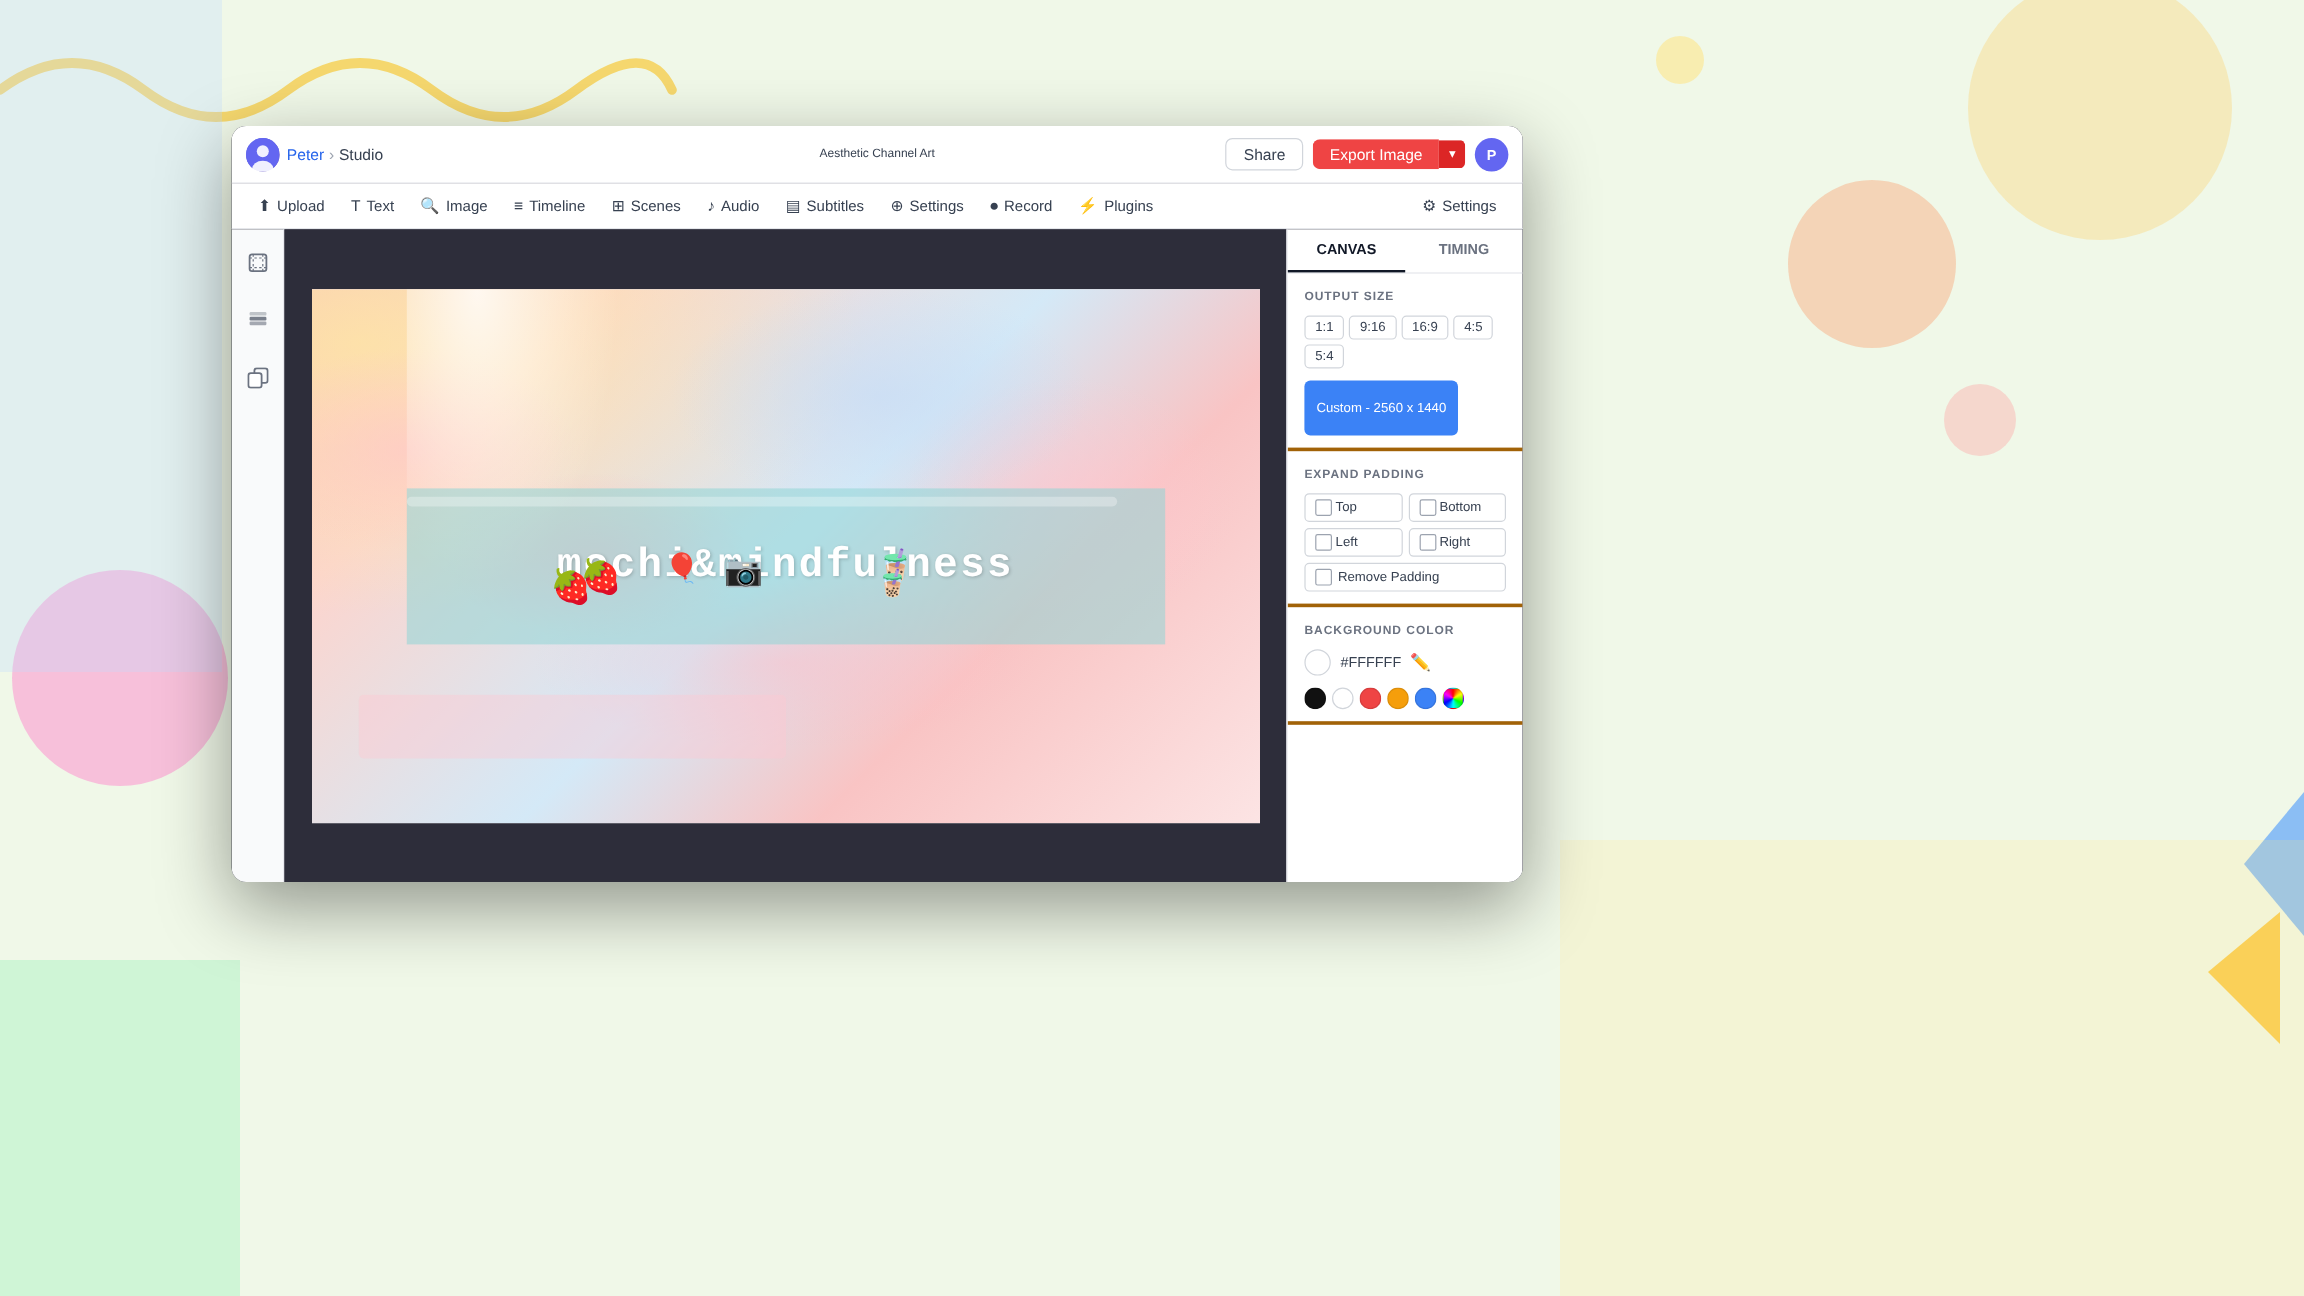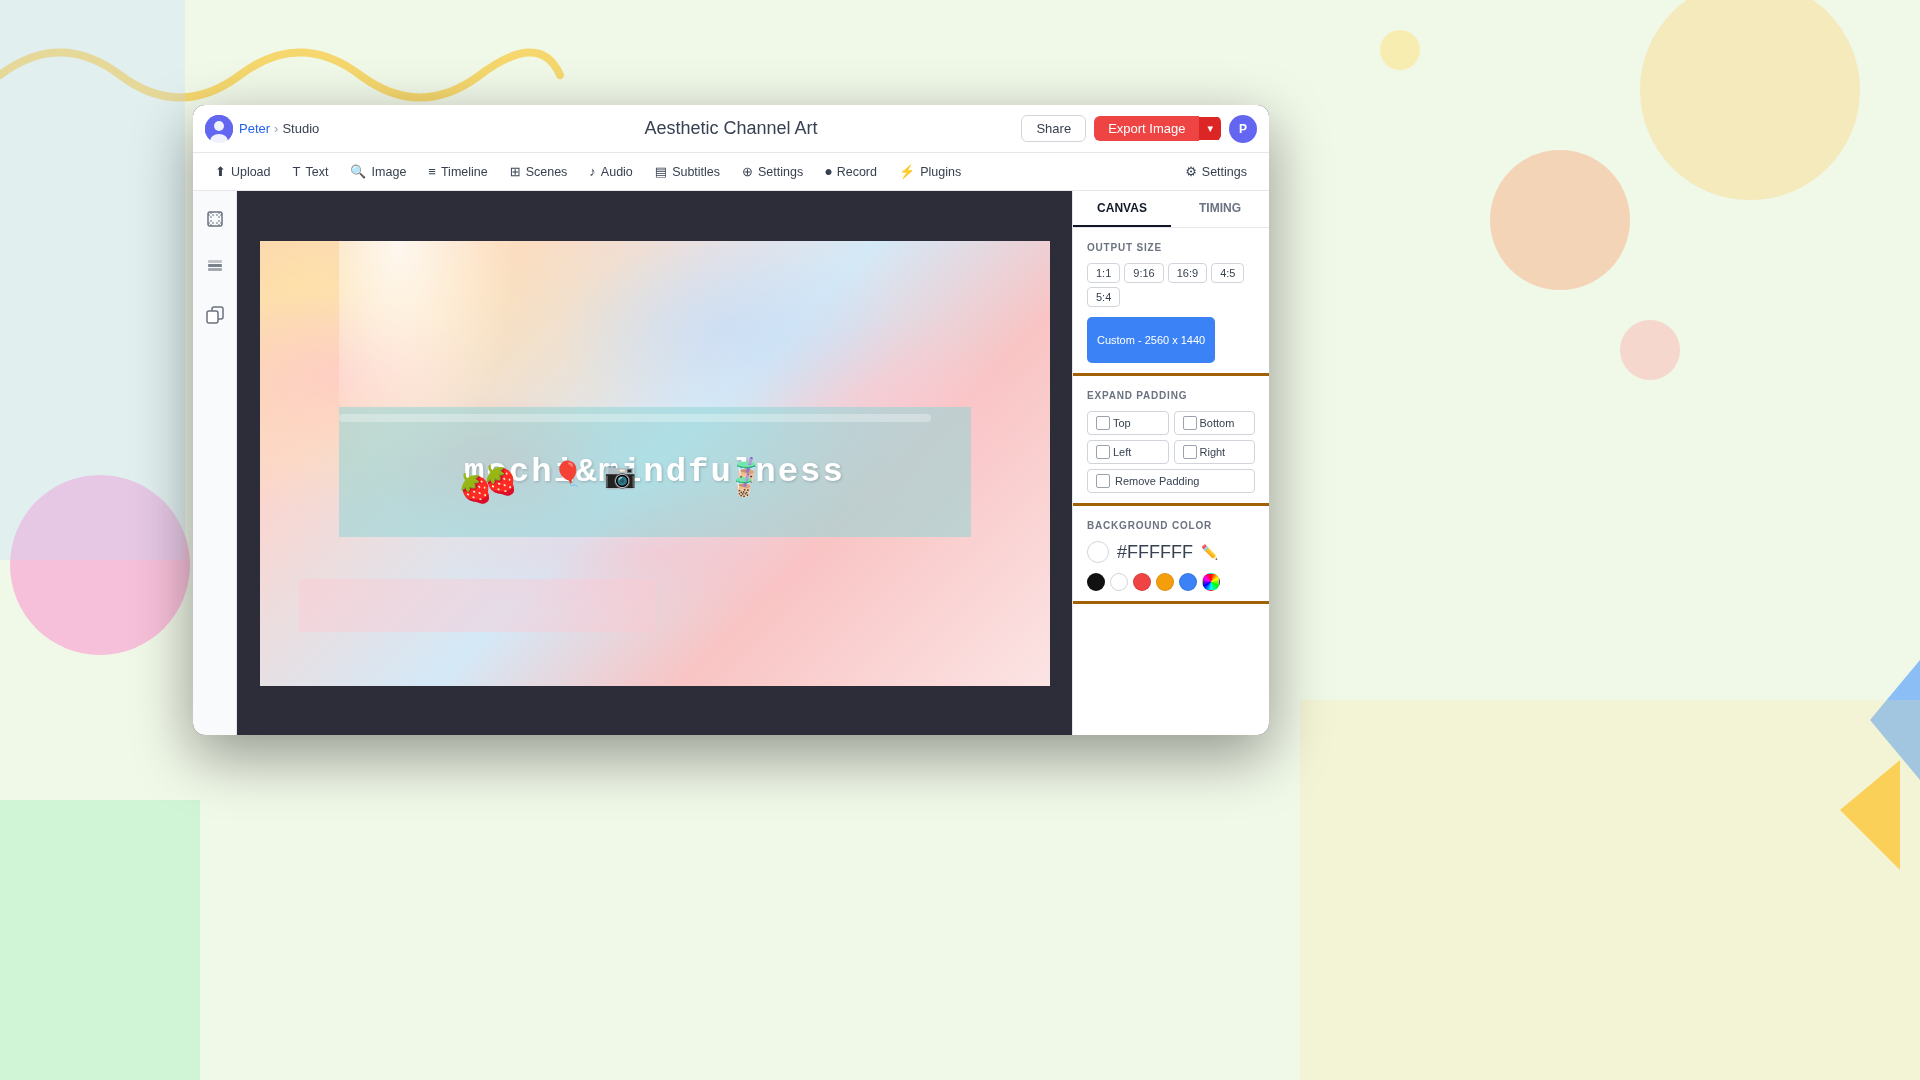--- a/index.html
+++ b/index.html
@@ -83,21 +83,21 @@
     }
 
     .breadcrumb-sep {
       color: #9ca3af;
     }
 
     .header-center {
       position: absolute;
       left: 50%;
       transform: translateX(-50%);
-      font-size: 18px;
+      font-size: 10px;
       font-weight: 500;
       color: #374151;
     }
 
     .header-right {
       display: flex;
       align-items: center;
       gap: 8px;
       margin-left: auto;
       justify-content: space-between;
@@ -455,21 +455,21 @@
     .color-preview {
       width: 22px;
       height: 22px;
       border-radius: 50%;
       border: 1px solid #d1d5db;
       background: white;
       flex-shrink: 0;
     }
 
     .color-hex {
-      font-size: 18px;
+      font-size: 12px;
       color: #374151;
       font-weight: 500;
     }
 
     .color-picker-icon {
       font-size: 14px;
       color: #6b7280;
       cursor: pointer;
     }
 

